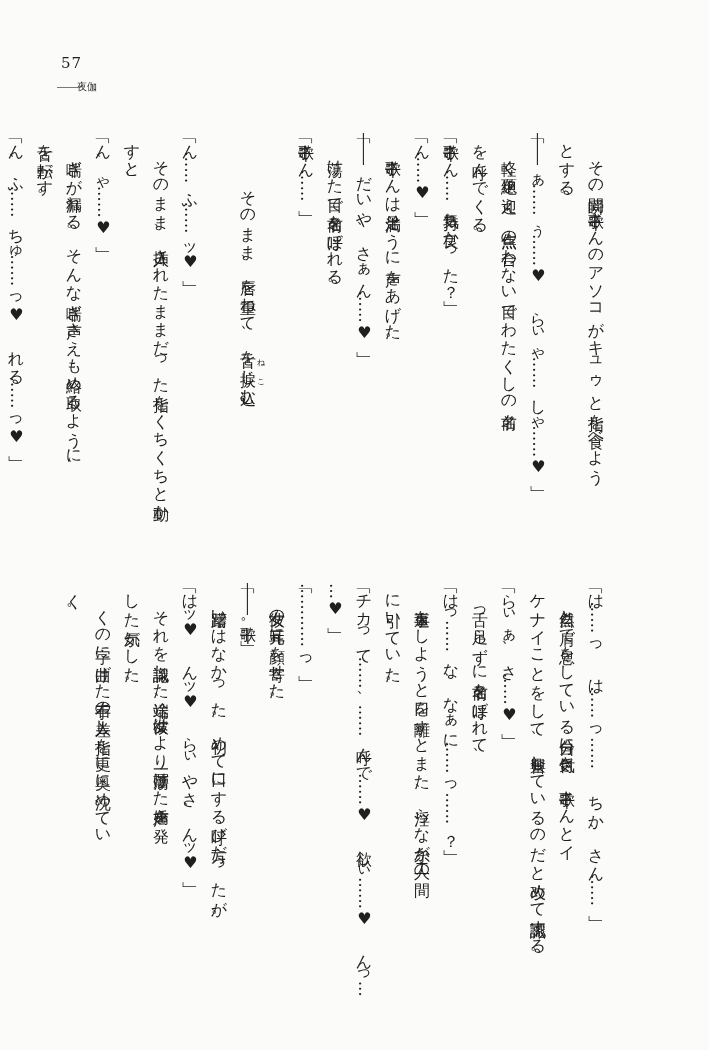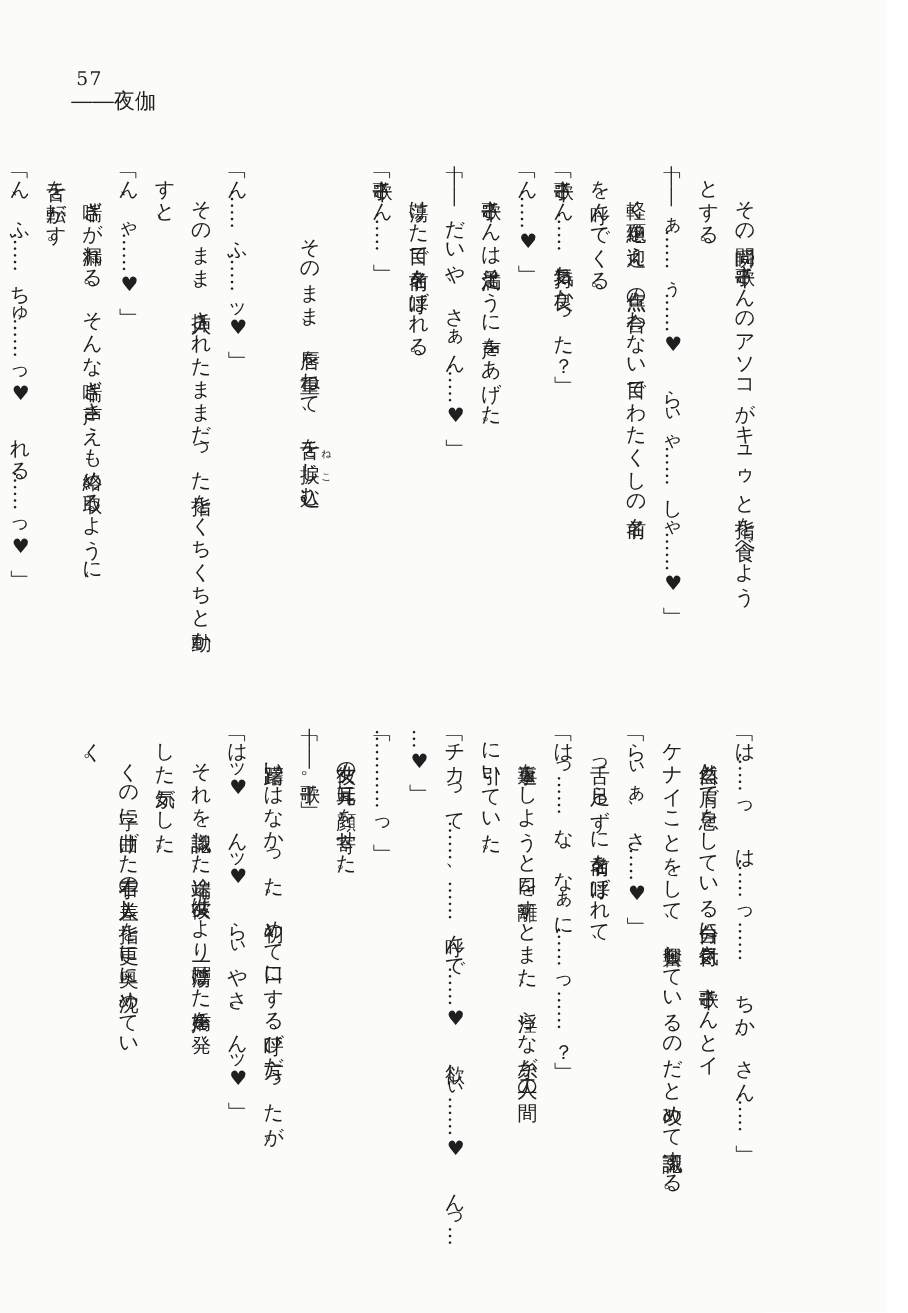--- a/index.html
+++ b/index.html
@@ -19,22 +19,22 @@
   .header-number {
     position: absolute;
     left: 61px;
     top: 54px;
     font-size: 15px;
     letter-spacing: 1px;
   }
   .header-title {
     position: absolute;
     left: 57px;
-    top: 69px;
-    font-size: 17px;
+    top: 80px;
+    font-size: 10px;
   }
   .vblock {
     position: absolute;
     right: 98px;
     writing-mode: vertical-rl;
     -webkit-writing-mode: vertical-rl;
     text-orientation: mixed;
     font-size: 16px;
     line-height: 29px;
     color: #1f1f1f;

